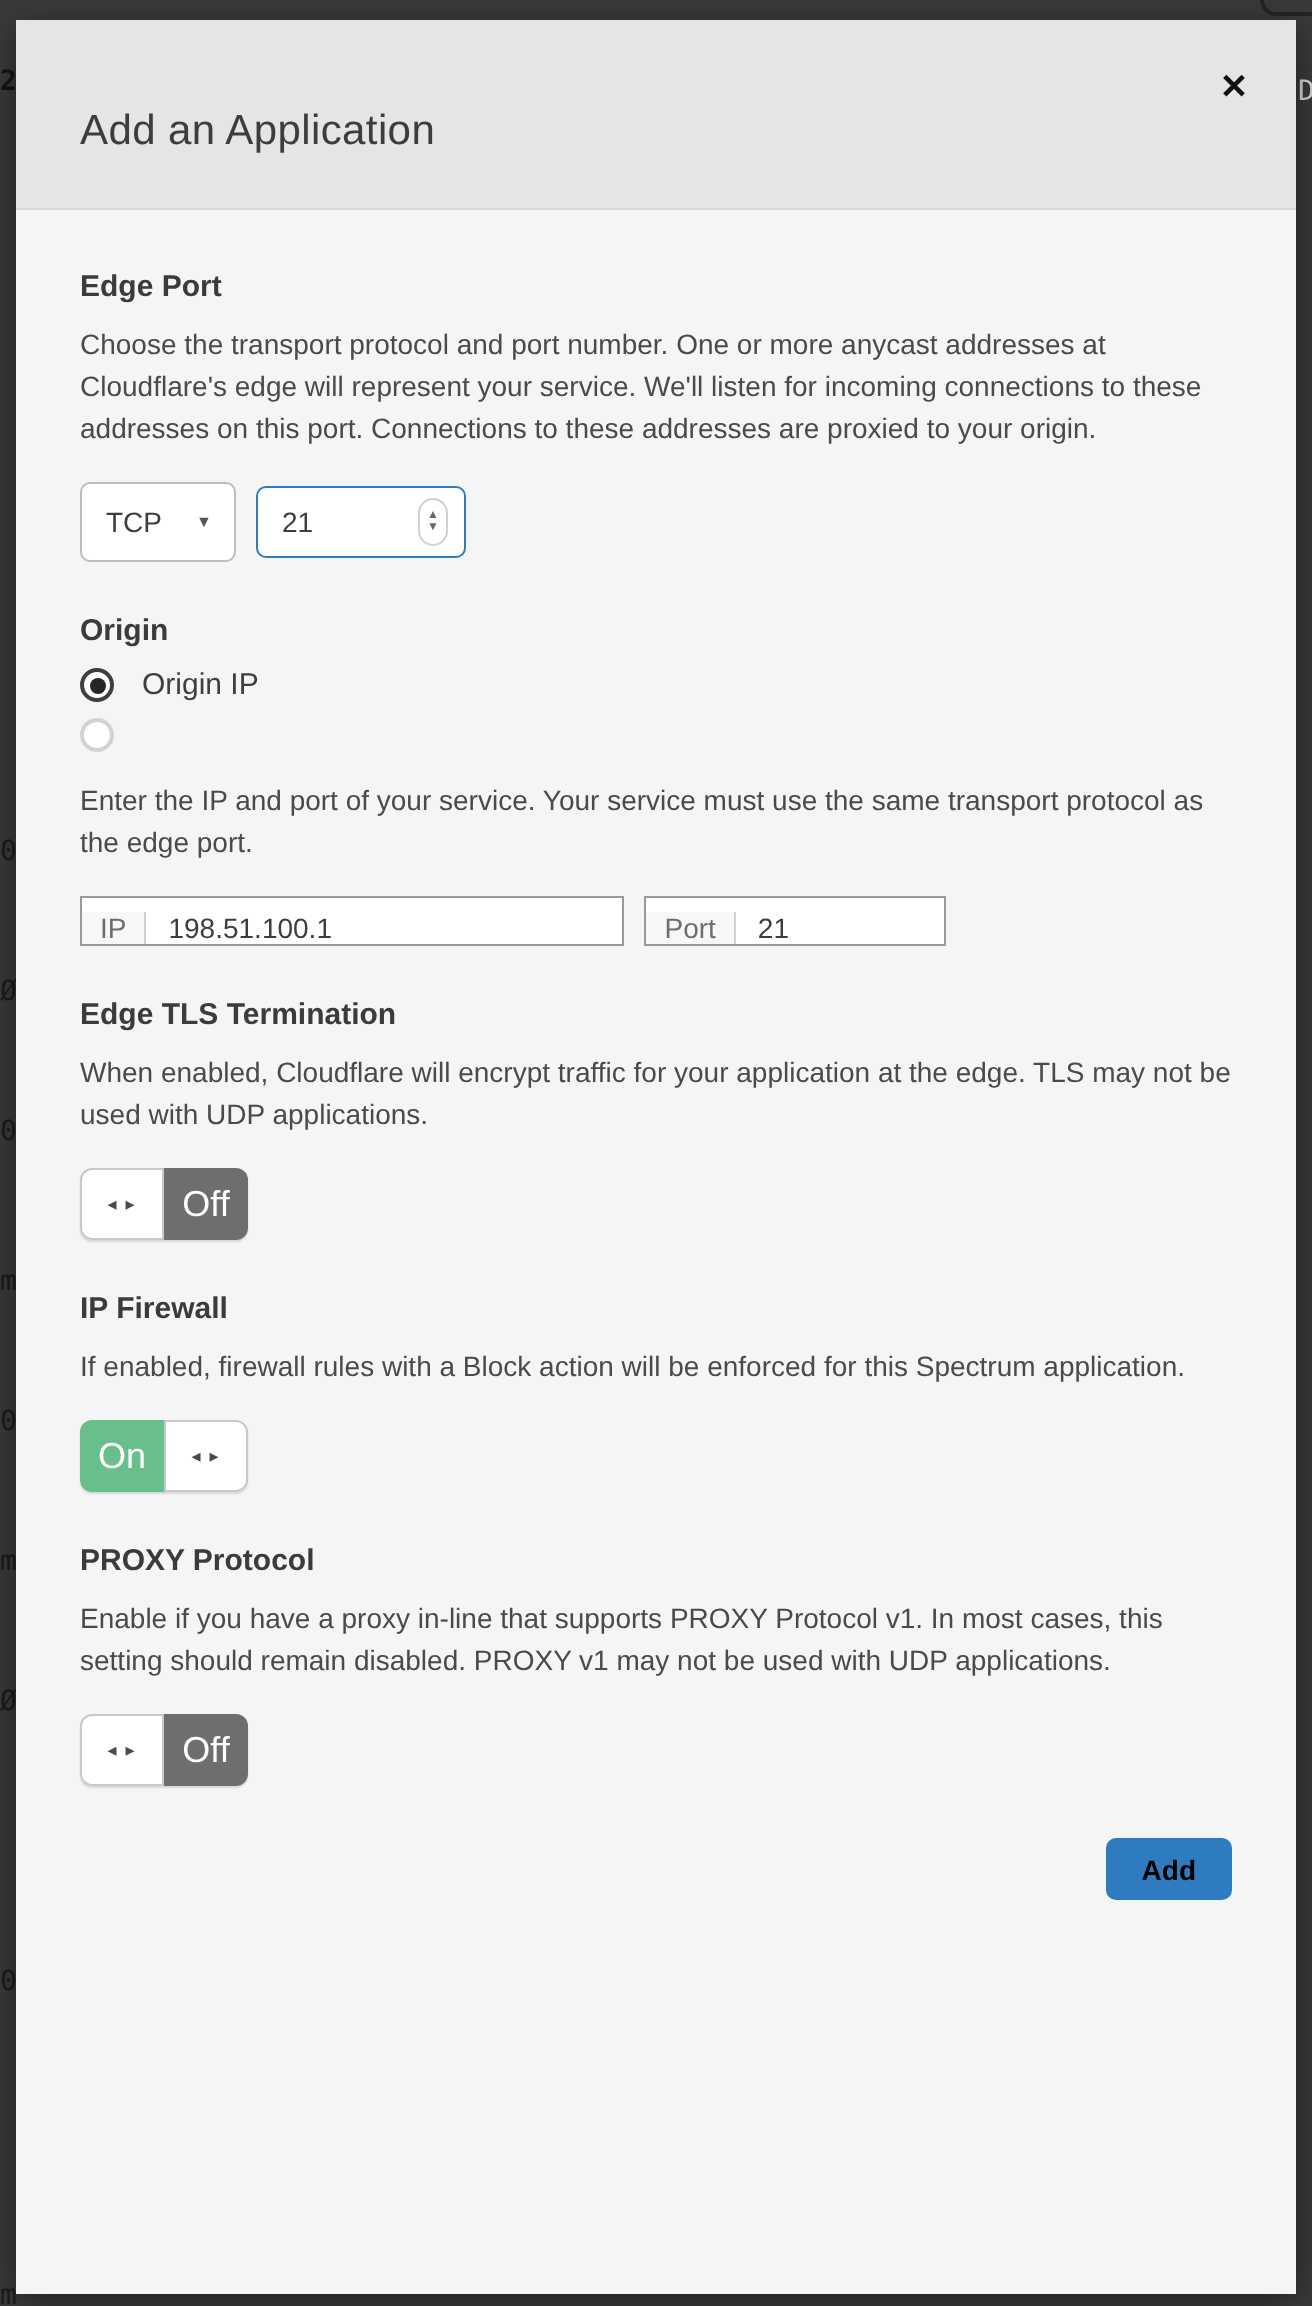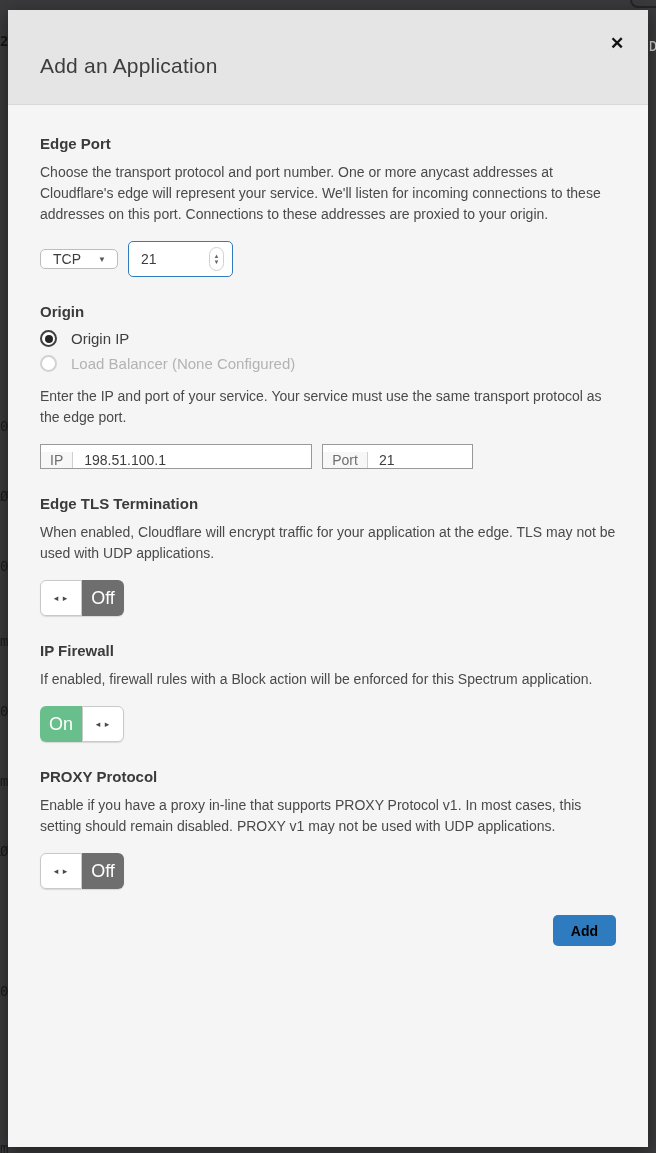--- a/index.html
+++ b/index.html
@@ -58,21 +58,21 @@
 
   .text-input {
     height:36px; border:1px solid #bdbdbd; border-radius:5px; background:#fff;
     font-family:"Liberation Sans", sans-serif; font-size:14px; color:#3d3d3d;
     padding:0 12px; outline:none;
   }
   .domain-input { width:165px; }
   .domain-suffix { margin-left:10px; color:#4a4a4a; font-size:14px; }
 
   .select-box {
-    width:78px; height:20px; border:1px solid #bdbdbd; border-radius:5px; background:#fff;
+    width:78px; height:40px; border:1px solid #bdbdbd; border-radius:5px; background:#fff;
     display:flex; align-items:center; justify-content:space-between; padding:0 10px 0 12px;
     font-size:14px; color:#3d3d3d; cursor:pointer;
   }
   .select-caret { font-size:10px; color:#555; }
 
   .number-box {
     width:105px; height:36px; border:1px solid #2f7bbf; border-radius:5px; background:#fff;
     display:flex; align-items:center; justify-content:space-between; padding:0 8px 0 12px;
     font-size:14px; color:#3d3d3d; margin-left:10px;
   }
@@ -177,21 +177,20 @@
       <div class="section-label">Origin</div>
       <div class="radio-group">
         <div class="radio-row">
           <span class="radio-outer">
               <span class="radio-dot"></span>
             </span>
           <span class="radio-label">Origin IP</span>
         </div>
         <div class="radio-row">
           <span class="radio-outer disabled"></span>
-          <span class="radio-label disabled">Load Balancer (None Configured)</span>
         </div>
       </div>
       <div class="section-desc">Enter the IP and port of your service. Your service must use the same transport protocol as the edge port.</div>
       <div class="row">
         <div class="input-group">
           <span class="input-addon">IP</span>
           <input class="group-input ip-input" value="198.51.100.1" style="">
         </div>
         <span class="group-gap"></span>
         <div class="input-group">

